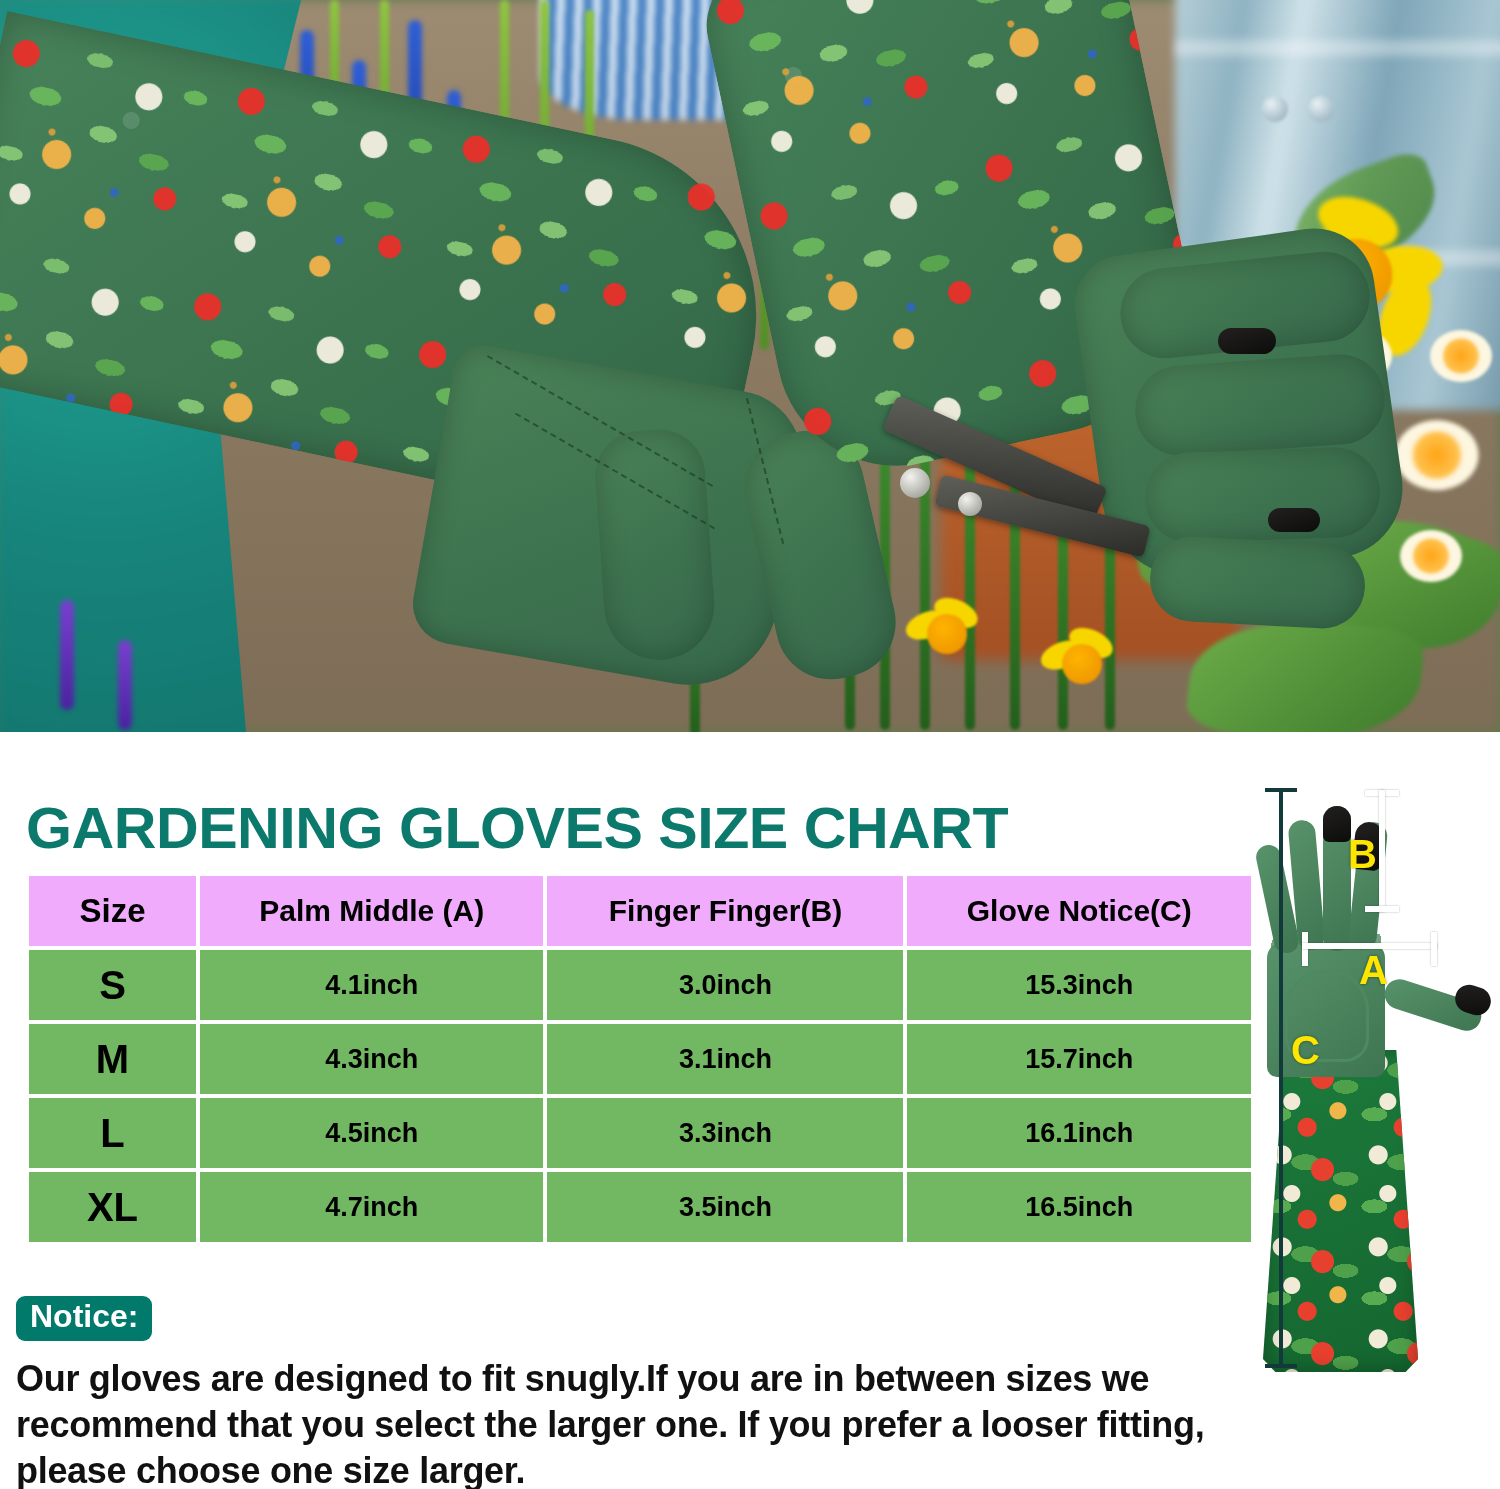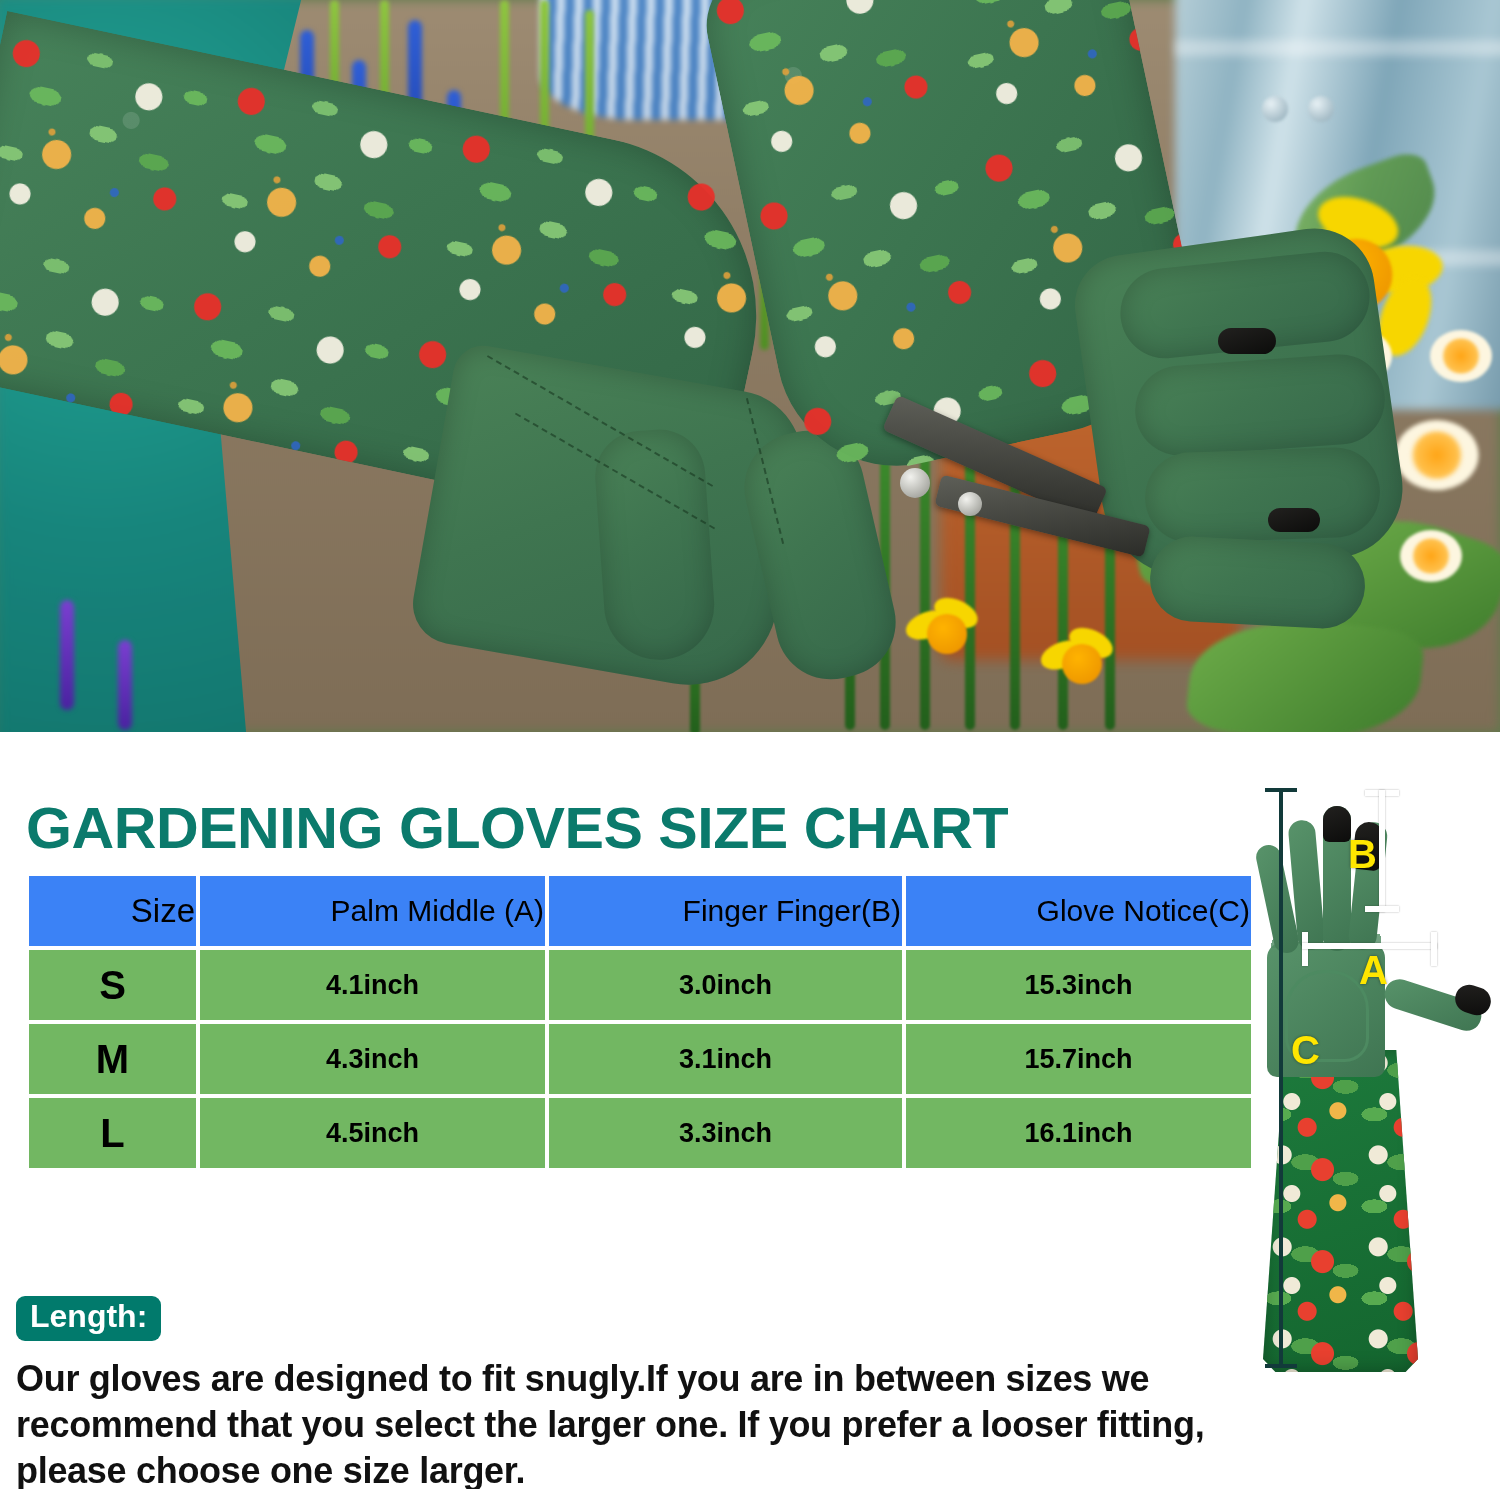--- a/index.html
+++ b/index.html
@@ -120,22 +120,22 @@
   .title{
     position:absolute;left:26px;top:62px;
     font-size:58px;font-weight:bold;letter-spacing:-.5px;
     color:#0b7a6c;white-space:nowrap;
     font-family:"Liberation Sans",sans-serif;
     transform:scaleX(1.02);transform-origin:left center;
   }
 
   table.size{position:absolute;left:25px;top:140px;border-collapse:separate;border-spacing:4px;width:1230px;}
   table.size th{
-    background:#3b82f6;color:#000;font-size:30px;font-weight:normal;
-    height:68px;text-align:right;vertical-align:middle;
+    background:#f0abfc;color:#000;font-size:30px;font-weight:bold;
+    height:68px;text-align:center;vertical-align:middle;
   }
   table.size th.szh{width:165px;font-size:33px;}
   table.size td{
     background:#72b762;color:#000;font-size:27px;font-weight:bold;
     height:68px;text-align:center;vertical-align:middle;
   }
   table.size td.sz{font-size:40px;font-weight:bold;width:165px;}
 
   .notice-badge{
     position:absolute;left:16px;top:1296px;
@@ -326,25 +326,31 @@
         <td>4.3inch</td>
         <td>3.1inch</td>
         <td>15.7inch</td>
       </tr>
       <tr>
         <td class="sz">L</td>
         <td>4.5inch</td>
         <td>3.3inch</td>
         <td>16.1inch</td>
       </tr>
+      <tr>
+        <td class="sz">XL</td>
+        <td>4.7inch</td>
+        <td>3.5inch</td>
+        <td>16.5inch</td>
+      </tr>
     </tbody>
   </table>
 </div>
 
-<div class="notice-badge">Length:</div>
+<div class="notice-badge">Notice:</div>
 <div class="notice-text">Our gloves are designed to fit snugly.If you are in between sizes we recommend that you select the larger one. If you prefer a looser fitting, please choose one size larger.</div>
 
 <div class="diagram">
 
   <div class="dg-cuff" style="left:8px;top:268px;width:155px;height:322px;"></div>
 
   <div class="dg-part" style="left:12px;top:160px;width:118px;height:135px;border-radius:16px 16px 10px 10px;"></div>
 
   <div style="position:absolute;left:30px;top:188px;width:78px;height:86px;border:3px solid #4d8a61;border-radius:40px 40px 24px 24px;"></div>
 

